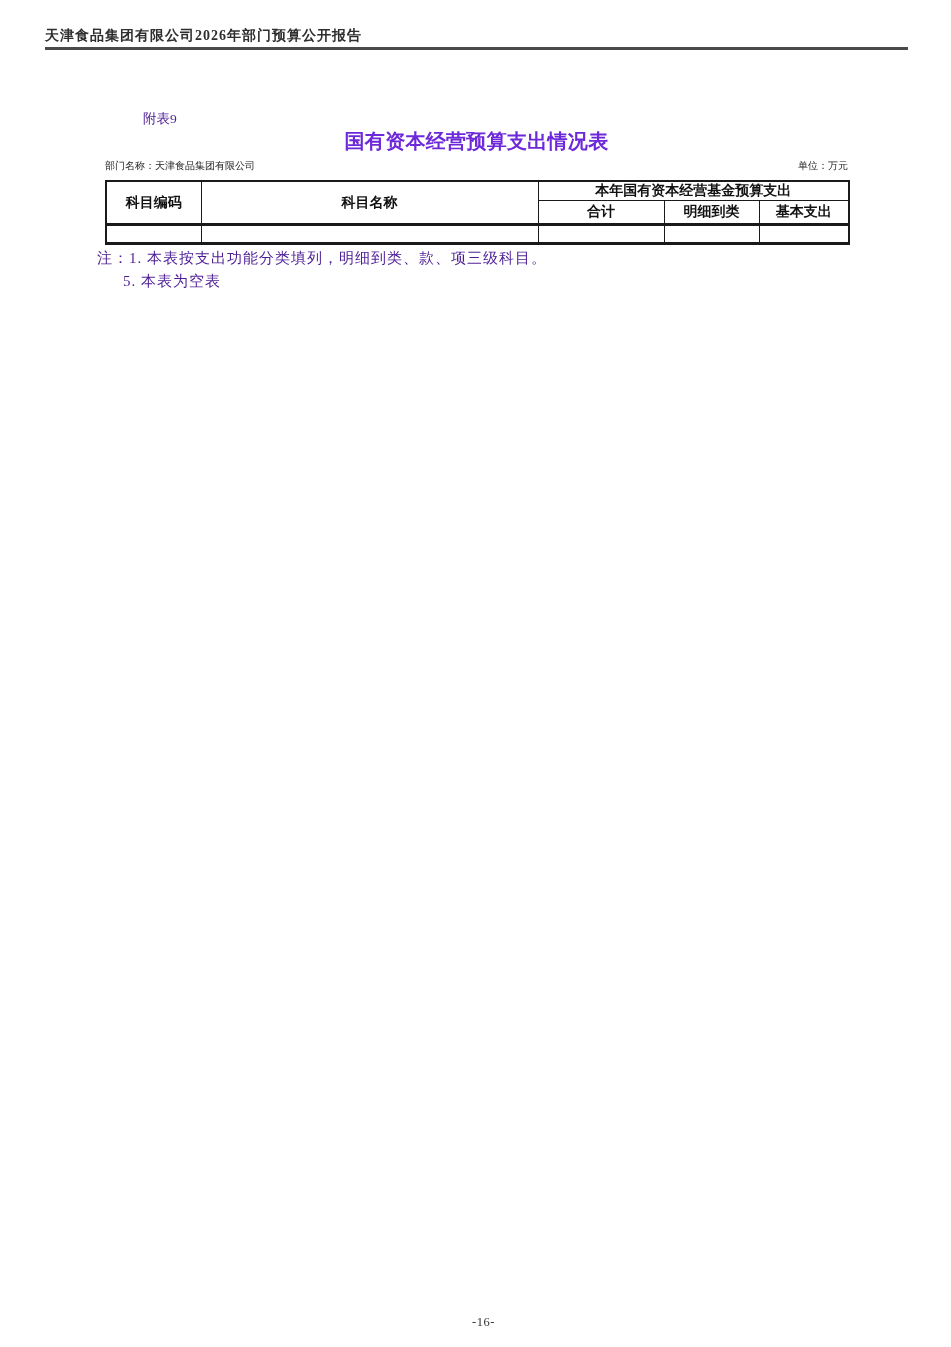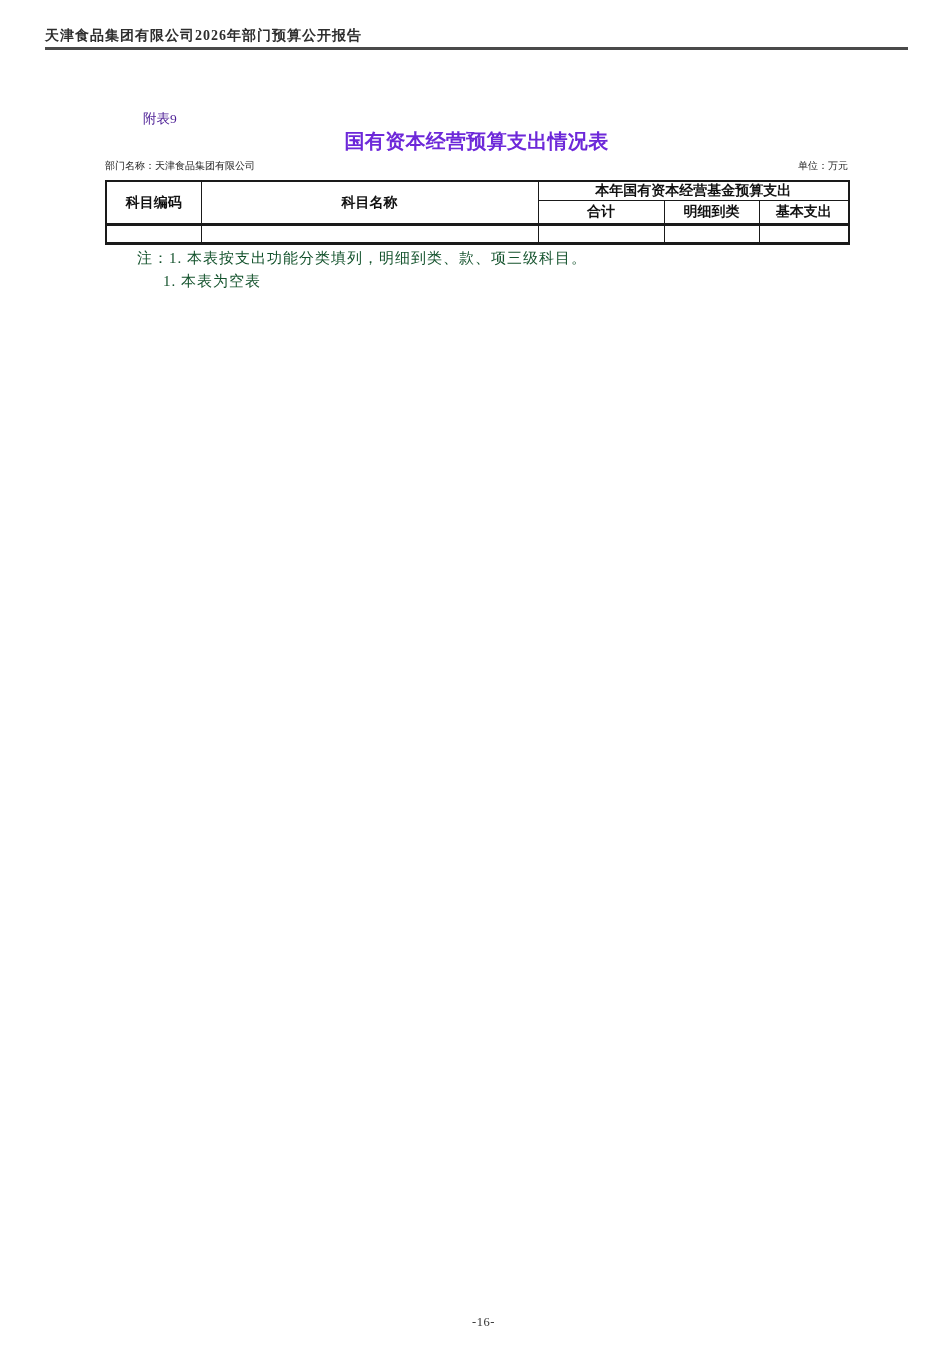--- a/index.html
+++ b/index.html
@@ -107,23 +107,22 @@
   .hb { border-bottom: 3px solid #1a1a1a !important; }
 
   
   .notes {
     position: absolute;
     left: 97px;
     top: 247px;
     font-size: 15px;
     letter-spacing: 1px;
     line-height: 23px;
-    color: #14532d;
+    color: #4c1d95;
     white-space: nowrap;
-    margin-left: 40px;
   }
   .note-line2 { padding-left: 26px; }
 
   
   .page-number {
     position: absolute;
     left: 0;
     width: 951px;
     top: 1315px;
     text-align: center;
@@ -176,18 +175,18 @@
         <td></td>
         <td></td>
         <td></td>
         <td></td>
       </tr>
     </tbody>
   </table>
 
   <div class="notes">
     <div class="note-line1">注：1. 本表按支出功能分类填列，明细到类、款、项三级科目。</div>
-    <div class="note-line2">1. 本表为空表</div>
+    <div class="note-line2">5. 本表为空表</div>
   </div>
 
   <div class="page-number">-16-</div>
 
 </div>
 
 </body></html>

